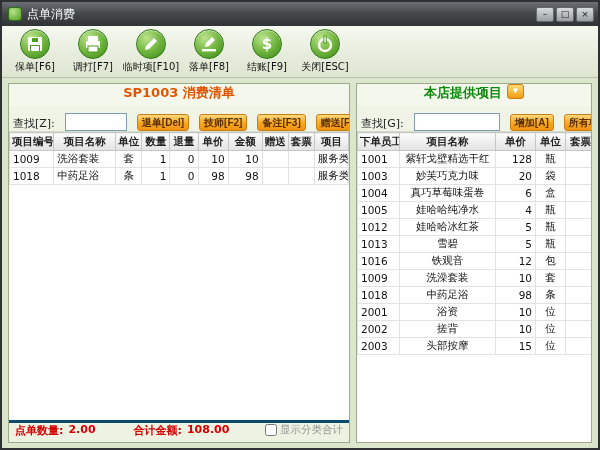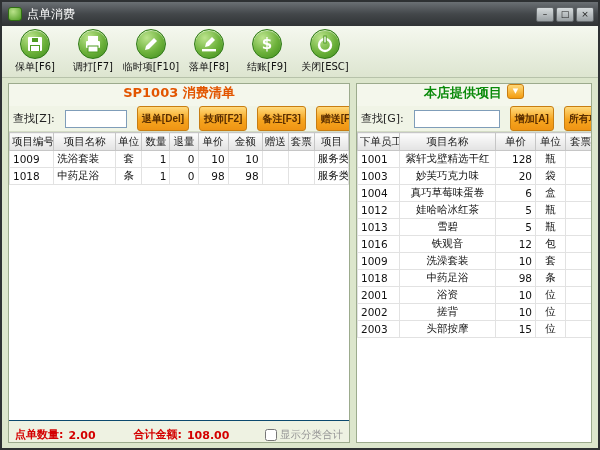--- a/index.html
+++ b/index.html
@@ -75,60 +75,60 @@
   .panel-header.right-title { color: #0a8a0a; }
   .dropdown-btn {
     width: 17px; height: 15px;
     background: linear-gradient(#ffd978, #f39c10);
     border: 1px solid #c87e12; border-radius: 3px;
     color: #fff; font-size: 7px; line-height: 13px; text-align: center;
     cursor: pointer;
   }
   .search-row {
     height: 26px; flex: 0 0 26px;
-    display: flex; align-items: center; gap: 10px;
+    display: flex; align-items: flex-end; gap: 10px;
     padding: 0 4px; background: #f0f4e6;
     border-bottom: 1px solid #d4ddc6;
     font-size: 11px; color: #222; white-space: nowrap;
   }
   .search-input {
     height: 18px; border: 1px solid #7f9db9; background: #fff;
     font-size: 11px; padding: 0 2px;
   }
   .panel-left .search-input { width: 62px; }
   .panel-right .search-input { width: 86px; flex: 1; }
   .orange-btn {
-    height: 25px; padding: 0 4px;
+    height: 17px; padding: 0 4px;
     background: linear-gradient(#ffda7d, #f6a51f 55%, #ef9413);
     border: 1px solid #c87e12; border-radius: 3px;
     font-size: 10px; font-weight: bold; color: #5a2e00;
     cursor: pointer; white-space: nowrap;
   }
   
   .table-wrap { flex: 1; overflow: hidden; background: #fff; }
   table.grid { border-collapse: collapse; table-layout: fixed; width: 100%; font-size: 10.5px; }
   table.grid th {
     background: linear-gradient(#fcfcfc, #e3e3e3);
     border: 1px solid #c6c6c6;
-    height: 18px; font-weight: normal; color: #222;
+    height: 18px; font-weight: bold; color: #222;
     overflow: hidden; white-space: nowrap; padding: 0 2px;
   }
   table.grid td {
     border: 1px solid #e2e2e2; height: 17px;
     padding: 0 3px; overflow: hidden; white-space: nowrap;
     background: #fff; color: #111;
   }
   td.num { text-align: right; }
   td.ctr { text-align: center; }
   td.red { color: #d40000; text-align: right; }
   
   .summary {
     height: 22px; flex: 0 0 22px;
-    background: #eef2e2; border-top: 1px solid #0c4a6e;
-    display: flex; align-items: flex-end; gap: 5px;
+    background: #eef2e2; border-top: 3px solid #0c4a6e;
+    display: flex; align-items: flex-start; gap: 5px;
     padding: 0 6px; font-size: 11px; font-weight: bold; color: #d40000;
   }
   .summary .gap { width: 28px; }
   .chk-area {
     margin-left: auto; display: flex; align-items: center; gap: 3px;
     color: #979797; font-weight: normal; font-size: 10.5px;
   }
   .chk-area input { width: 12px; height: 12px; }
 </style>
 </head>
@@ -339,20 +339,27 @@
               </tr>
 
               <tr>
                 <td>1004</td>
                 <td class="ctr">真巧草莓味蛋卷</td>
                 <td class="num">6</td>
                 <td class="ctr">盒</td>
                 <td class="ctr"></td>
               </tr>
 
+              <tr>
+                <td>1005</td>
+                <td class="ctr">娃哈哈纯净水</td>
+                <td class="num">4</td>
+                <td class="ctr">瓶</td>
+                <td class="ctr"></td>
+              </tr>
 
               <tr>
                 <td>1012</td>
                 <td class="ctr">娃哈哈冰红茶</td>
                 <td class="num">5</td>
                 <td class="ctr">瓶</td>
                 <td class="ctr"></td>
               </tr>
 
               <tr>

